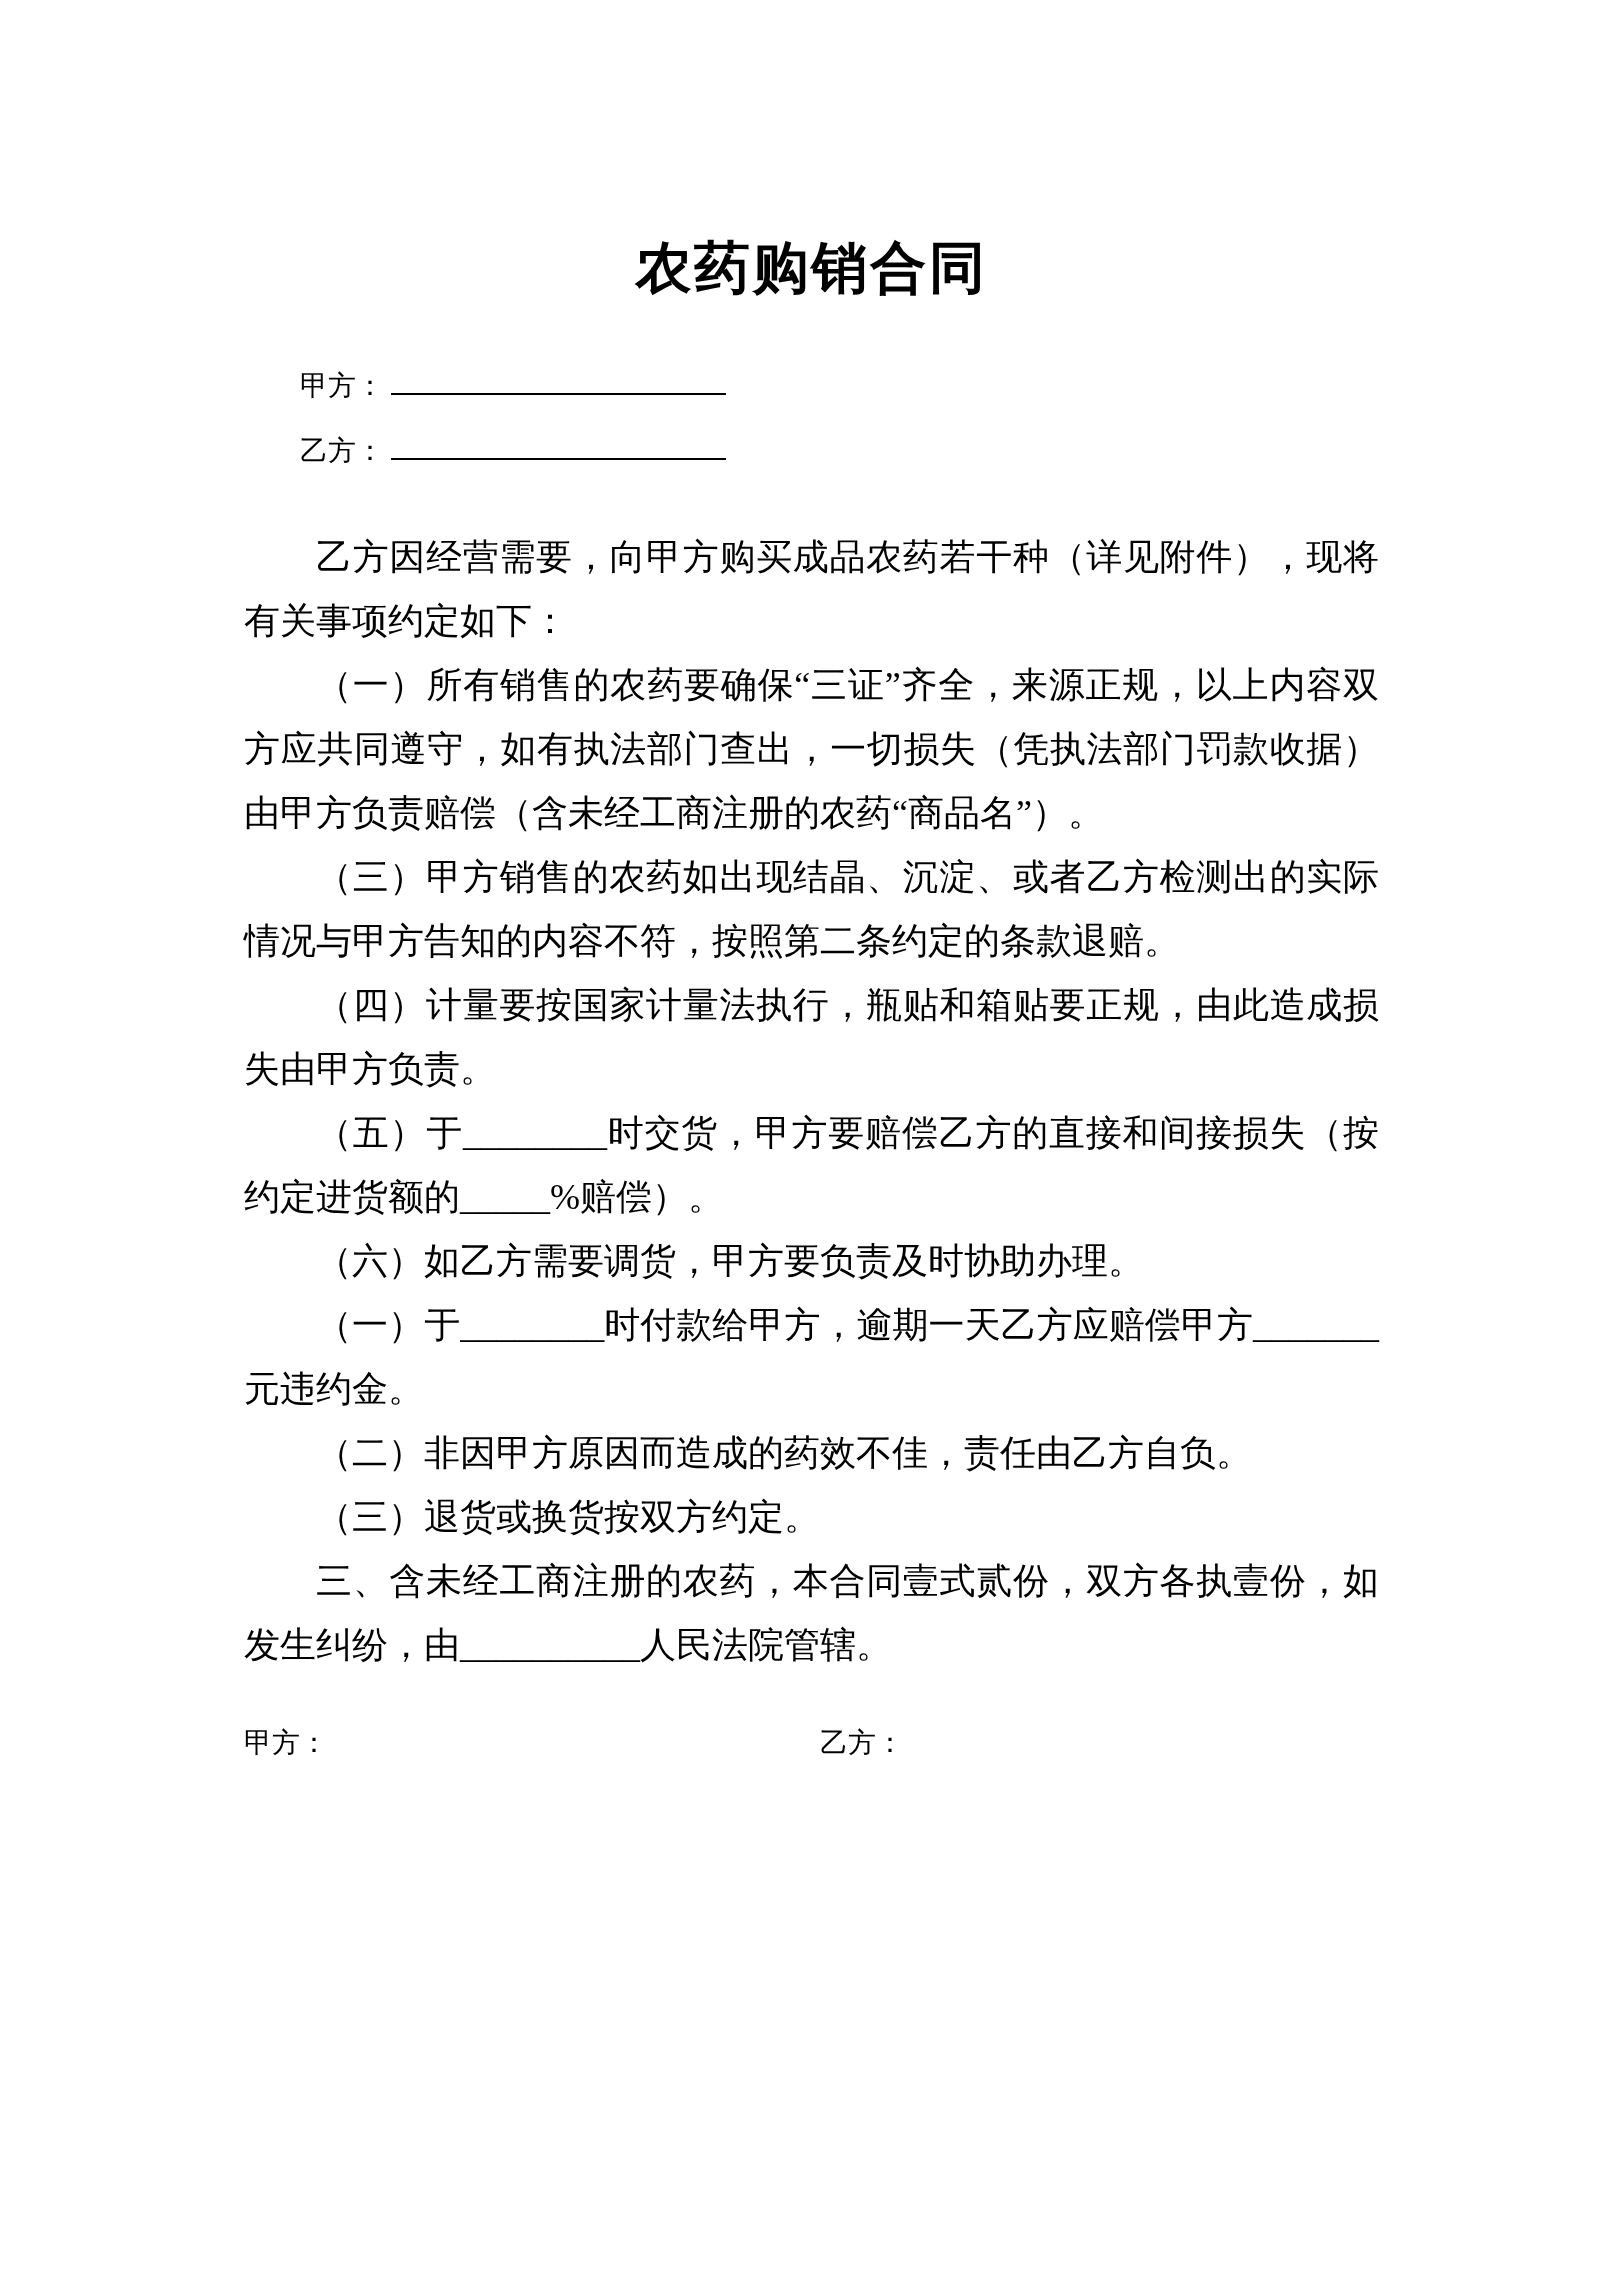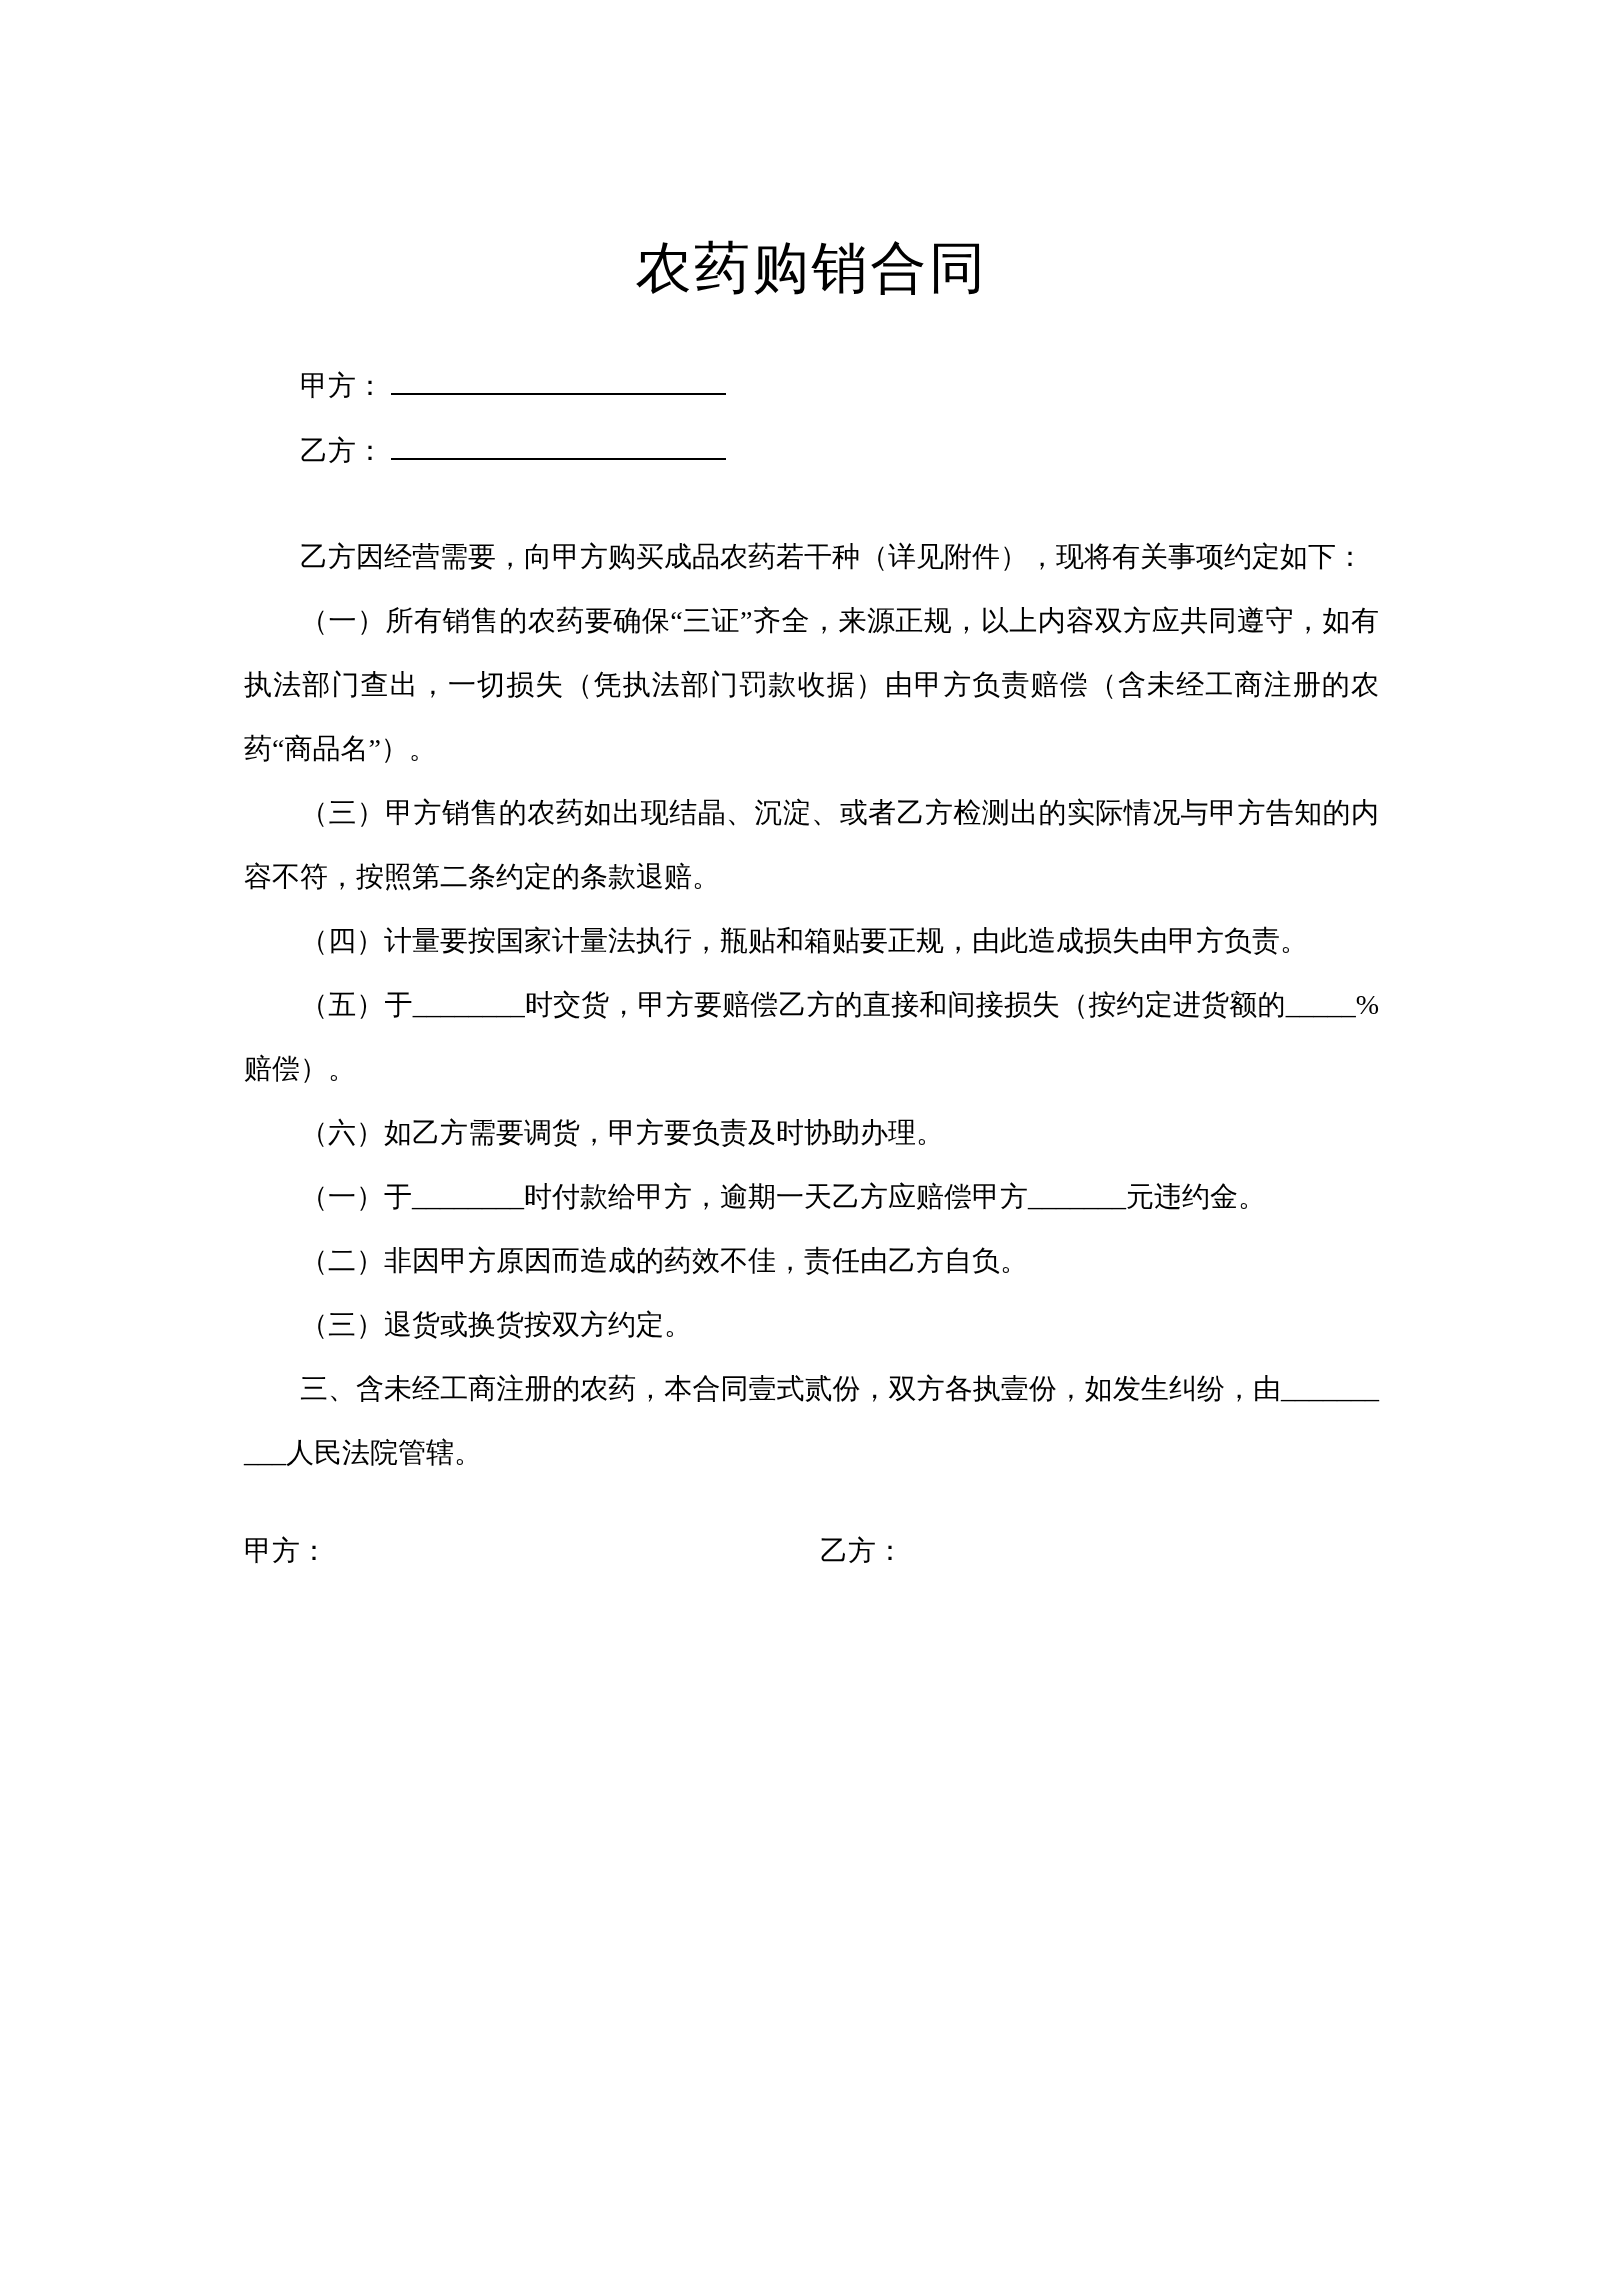--- a/index.html
+++ b/index.html
@@ -12,42 +12,42 @@
   .page {
     position: relative;
     width: 1623px;
     height: 2294px;
     background: #ffffff;
     overflow: hidden;
     padding: 227px 244px 0 244px;
   }
   .doc-title {
     font-size: 56px;
-    font-weight: normal;
+    font-weight: bold;
     text-align: center;
     line-height: 82px;
     letter-spacing: 2.7px;
     margin-bottom: 44px;
   }
   .party-line {
     font-size: 28px;
     line-height: 65px;
     text-indent: 56px;
     white-space: nowrap;
   }
   .blank-line {
     display: inline-block;
     width: 335px;
     height: 31px;
     border-bottom: 2.7px solid #000000;
     vertical-align: baseline;
     margin-left: 7.3px;
   }
   .para {
-    font-size: 28px;
+    font-size: 36px;
     line-height: 64px;
     text-align: justify;
     text-indent: 2em;
     word-break: break-all;
   }
   .intro { margin-top: 42px; }
   .sec1-heading { margin-top: 40px; }
   .sig-row {
     display: flex;
     margin-top: 34px;

